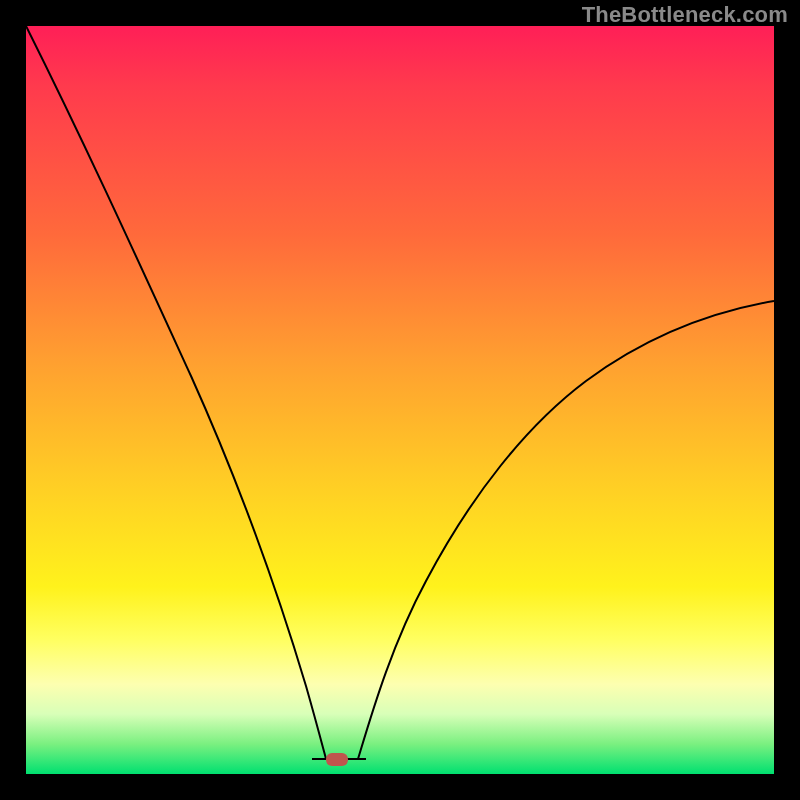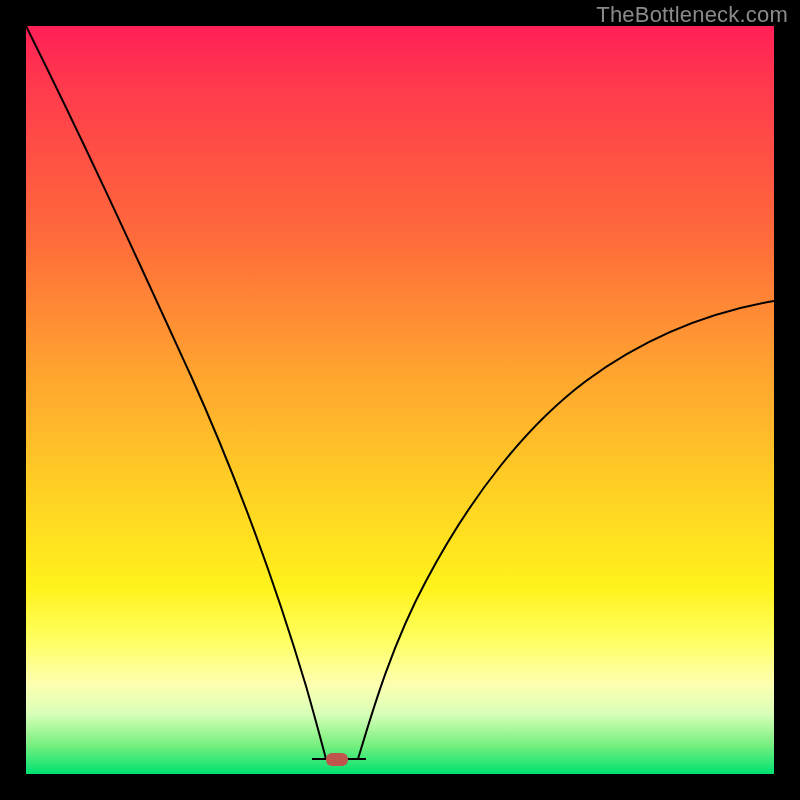--- a/index.html
+++ b/index.html
@@ -66,21 +66,21 @@
   .marker {
     fill: #c0554d;
     stroke: none;
   }
   .watermark {
     position: absolute;
     top: 2px;
     right: 12px;
     color: #8a8a8a;
     font-size: 22px;
-    font-weight: 400;
+    font-weight: 700;
     letter-spacing: 0.2px;
   }
 </style>
 </head>
 <body>
 
 <div class="frame">
 
   <div class="plot-area">
     <div class="gradient-bg"></div>

